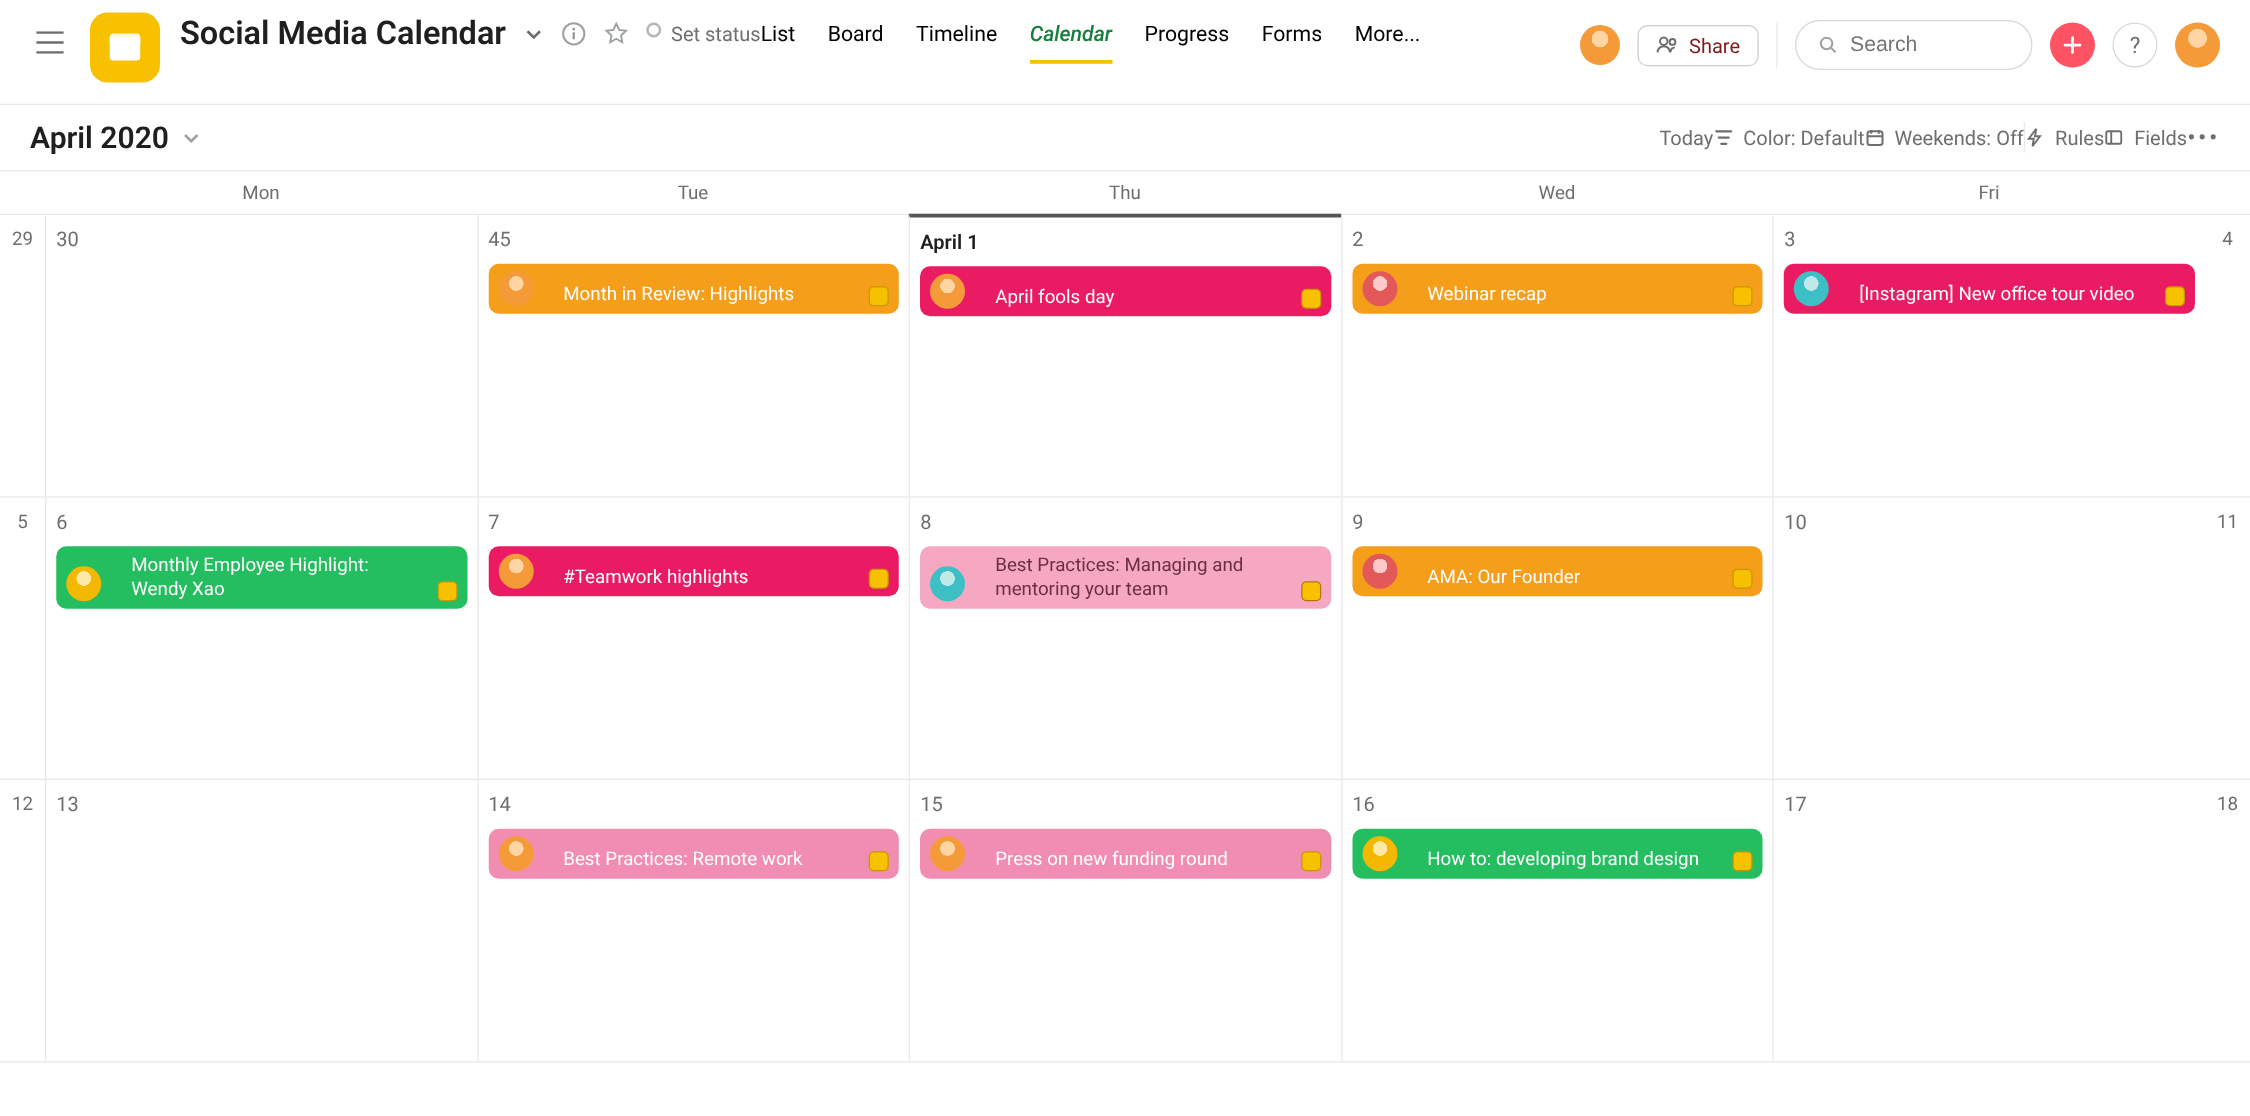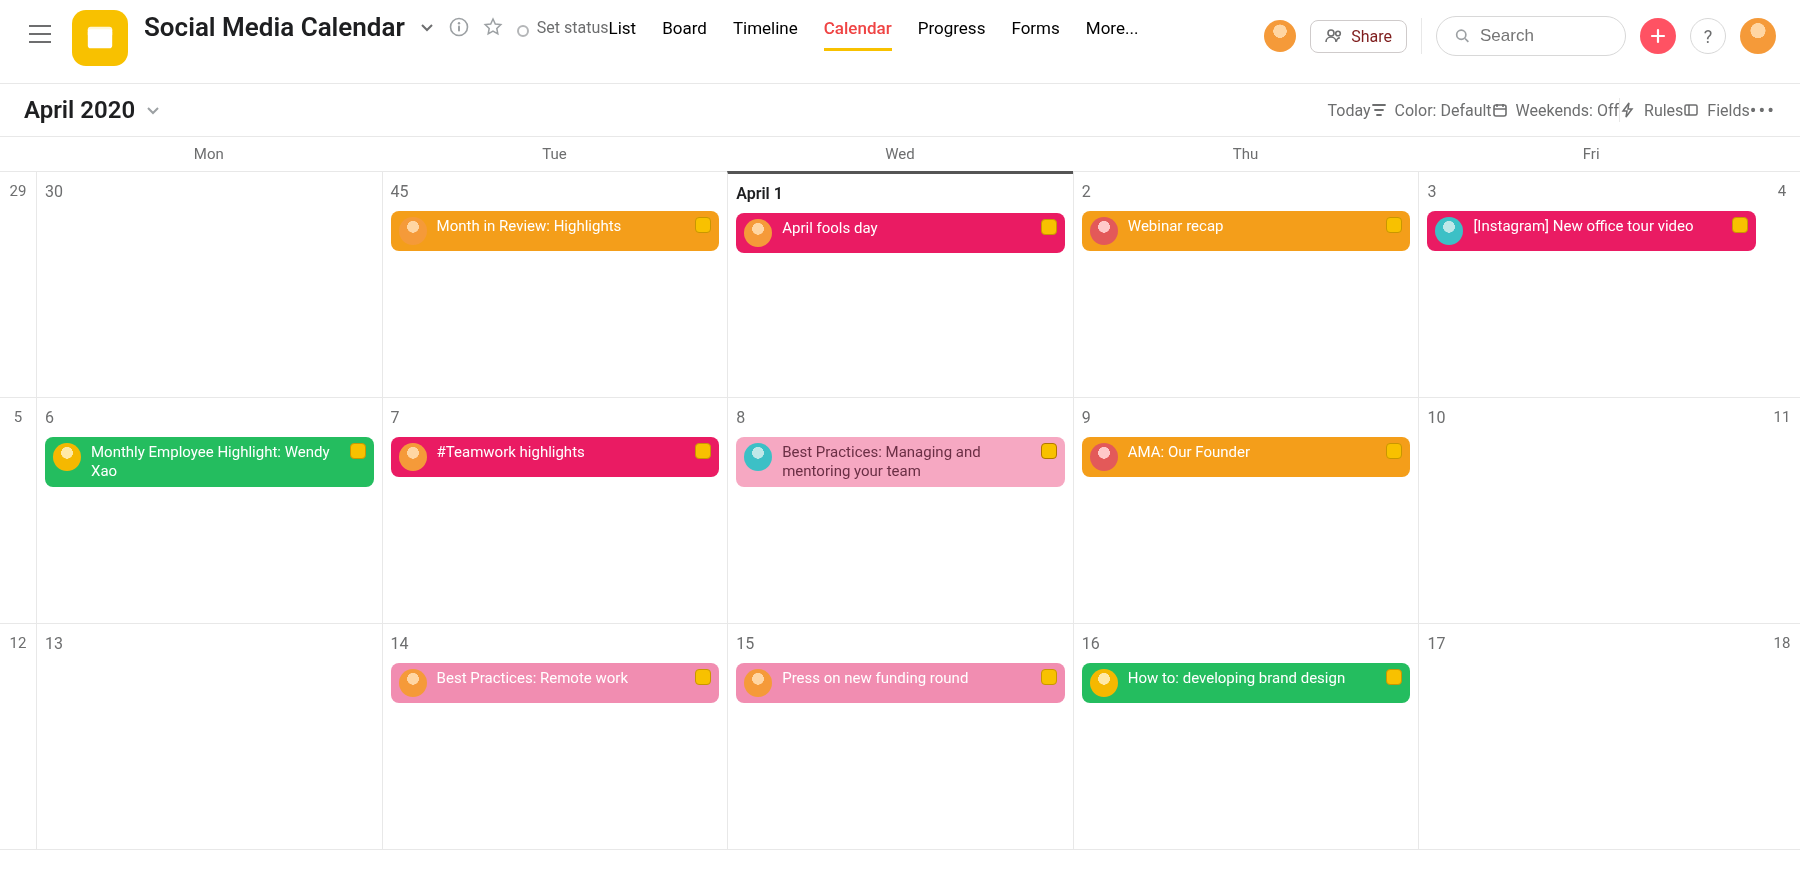--- a/index.html
+++ b/index.html
@@ -27,25 +27,25 @@
   }
   .project-icon {
     width: 56px; height: 56px; border-radius: 14px; background: #f8c100;
     display: flex; align-items: center; justify-content: center; margin-right: 16px;
   }
   .project-icon svg { width: 30px; height: 30px; }
   .title-block { display: flex; }
   .title-row { display: flex; align-items: center; gap: 14px; height: 34px; }
   .title-row h1 { font-size: 26px; font-weight: 600; color: #1e1f21; }
   .title-row .chev, .title-row .icon-btn { color: #6d6e6f; cursor: pointer; display:flex; align-items:center; }
-  .set-status { display: flex; align-items: flex-end; gap: 8px; color: #6d6e6f; font-size: 16px; cursor: pointer; }
+  .set-status { display: flex; align-items: flex-start; gap: 8px; color: #6d6e6f; font-size: 16px; cursor: pointer; }
   .set-status .dot { width: 12px; height: 12px; border: 2px solid #b4b6b8; border-radius: 50%; }
   .tabs-row { display: flex; gap: 26px; margin-top: 8px; }
   .tab { font-size: 17px; color: #000000; padding-bottom: 10px; cursor: pointer; }
-  .tab.active { color: #ef4444; font-weight: 500; border-bottom: 3px solid #f8c100; }
+  .tab.active { color: #15803d; font-weight: 500; border-bottom: 3px solid #f8c100; font-style: italic; }
 
   .topbar-right {
     margin-left: auto; display: flex; align-items: center; gap: 14px; margin-top: 6px;
   }
   .avatar {
     width: 32px; height: 32px; border-radius: 50%;
     display: inline-block;
   }
   .avatar.big { width: 36px; height: 36px; }
   .avatar.orange { background: radial-gradient(circle at 50% 35%, #ffd6a3 25%, #f59a39 26%); }
@@ -99,21 +99,21 @@
   }
   .day-cell {
     border-left: 1px solid #e8e8e8; padding: 10px 8px 10px 8px; position: relative;
   }
   .day-cell:last-of-type { border-right: 1px solid #e8e8e8; }
   .day-num { font-size: 16px; color: #6d6e6f; margin-bottom: 10px; display: block; }
   .day-num.strong { color: #1e1f21; font-weight: 600; }
   .day-cell.today { border-top: 3px solid #555; margin-top: -1px; }
 
   .event {
-    display: flex; align-items: flex-start; gap: 10px;
+    display: flex; align-items: flex-end; gap: 24px;
     border-radius: 8px; padding: 6px 8px; color: #fff; font-size: 15px; line-height: 1.25;
     margin-bottom: 6px; cursor: pointer; min-height: 40px;
   }
   .event .ev-avatar { width: 28px; height: 28px; border-radius: 50%; flex-shrink: 0; }
   .event .ev-title { flex: 1; }
   .event .badge {
     width: 16px; height: 16px; border-radius: 4px; background: #f8c100; border: 1.5px solid #c99600; flex-shrink: 0;
   }
   .event.orange   { background: #f49e1a; }
   .event.crimson  { background: #ea1b63; }
@@ -253,22 +253,22 @@
     </span>
     <span class="dots">•••</span>
   </div>
 </div>
 
 <div class="calendar">
   <div class="day-header">
     <div class="dh slim"></div>
     <div class="dh">Mon</div>
     <div class="dh">Tue</div>
+    <div class="dh">Thu</div>
     <div class="dh">Wed</div>
-    <div class="dh">Thu</div>
     <div class="dh">Fri</div>
     <div class="dh slim"></div>
   </div>
   <div id="weeks-container">
       <div class="week-row">
         <div class="gutter">29</div>
         <div class="day-cell">
           <span class="day-num">30</span>
         </div>
         <div class="day-cell">

